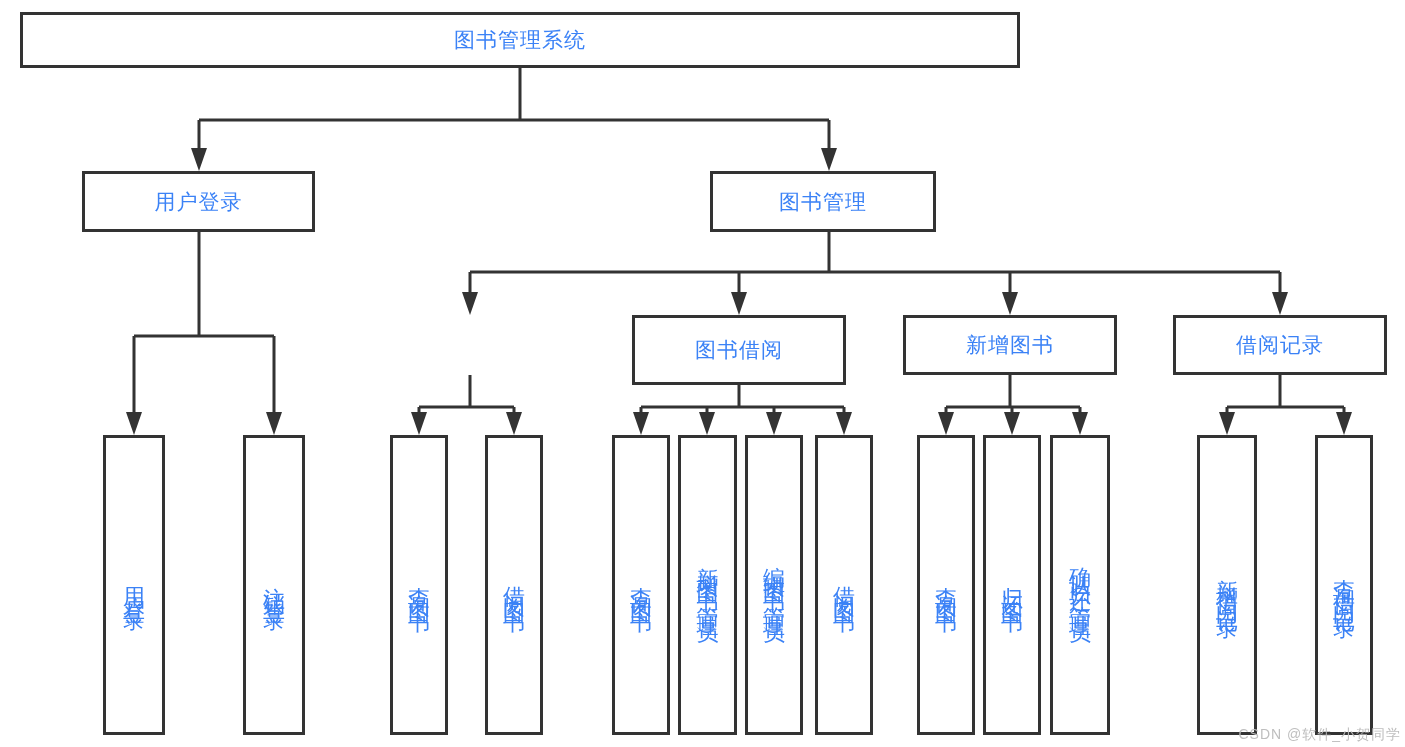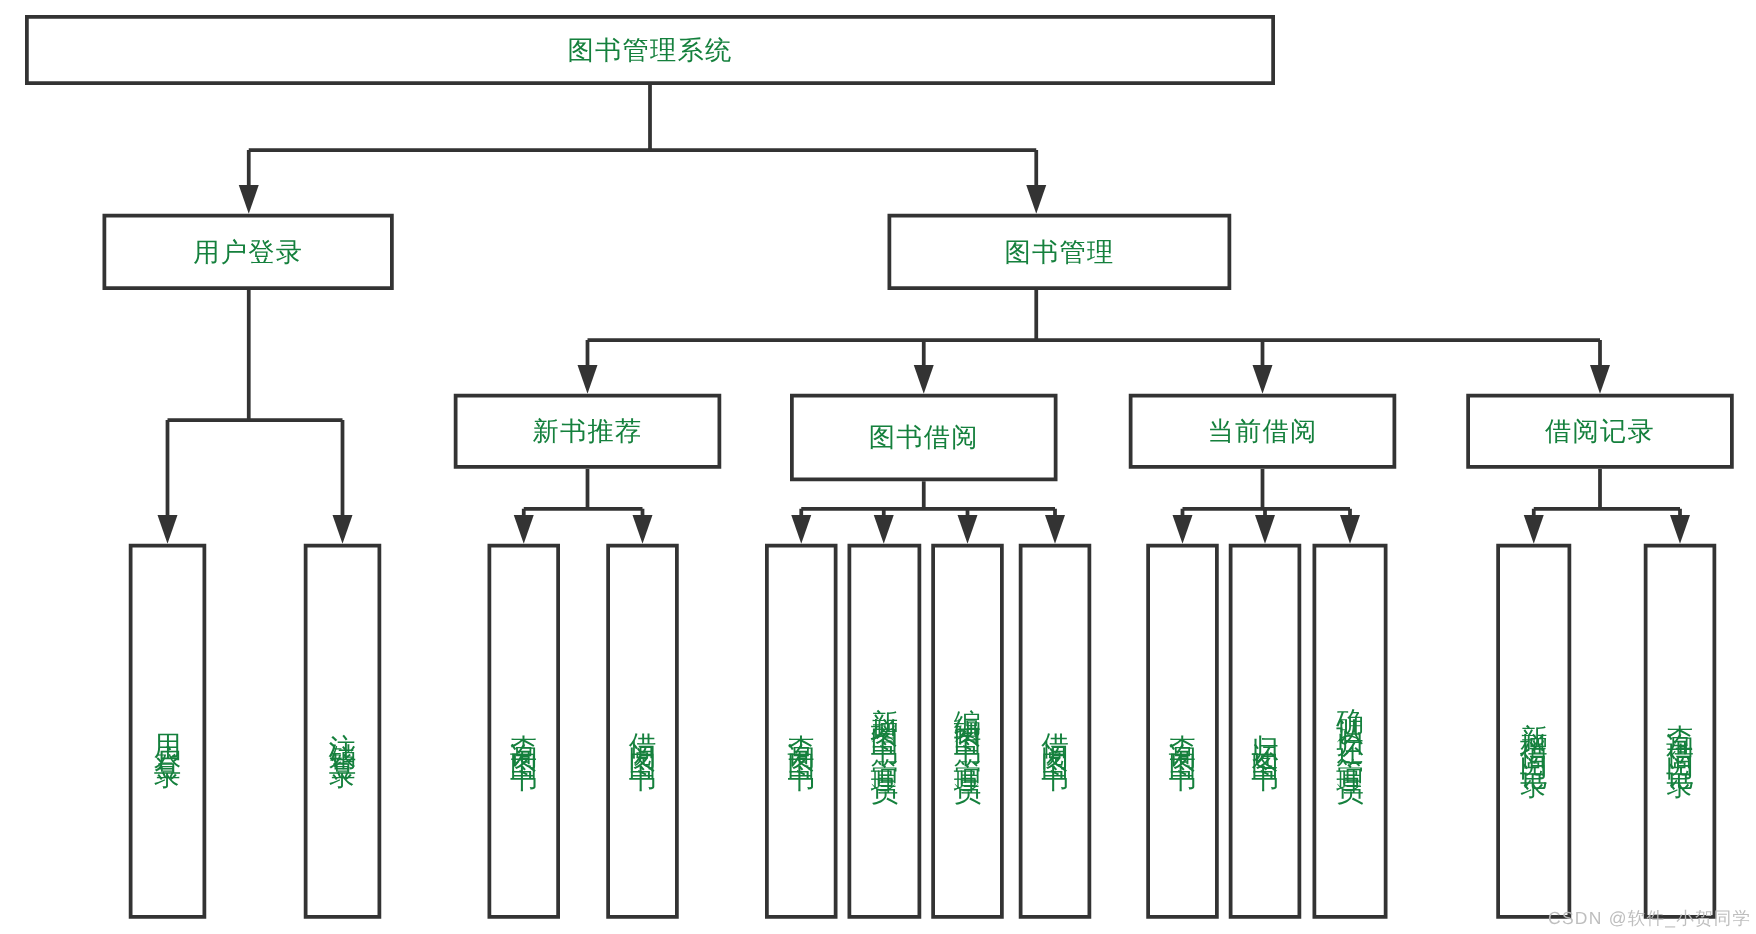--- a/index.html
+++ b/index.html
@@ -23,21 +23,21 @@
     height: 747px;
   }
   .node {
     position: absolute;
     box-sizing: border-box;
     background: #ffffff;
     border: 3px solid #333333;
     display: flex;
     align-items: center;
     justify-content: center;
-    color: #15803d;
+    color: #3b82f6;
   }
   .h-label {
     font-size: 21px;
     letter-spacing: 1px;
     white-space: nowrap;
   }
   .leaf .v-label {
     writing-mode: vertical-rl;
     text-orientation: mixed;
     font-size: 22px;
@@ -83,32 +83,29 @@
       <polygon points="1336,412 1352,412 1344,435" fill="#333333"></polygon>
     </svg>
 
   <div class="node" style="left:20px;top:12px;width:1000px;height:56px">
     <span class="h-label">图书管理系统</span>
   </div>
 
   <div class="node" style="left:82px;top:171px;width:233px;height:61px">
     <span class="h-label">用户登录</span>
   </div>
-  <div class="node" style="left:710px;top:171px;width:275px;height:61px">
+  <div class="node" style="left:710px;top:171px;width:226px;height:61px">
     <span class="h-label">图书管理</span>
   </div>
 
-  <div class="node" style="left:363px;top:315px;width:214px;height:60px">
-    <span class="h-label">新书推荐</span>
-  </div>
   <div class="node" style="left:632px;top:315px;width:214px;height:70px">
     <span class="h-label">图书借阅</span>
   </div>
   <div class="node" style="left:903px;top:315px;width:214px;height:60px">
-    <span class="h-label">当前借阅</span>
+    <span class="h-label">新增图书</span>
   </div>
   <div class="node" style="left:1173px;top:315px;width:214px;height:60px">
     <span class="h-label">借阅记录</span>
   </div>
 
   <div class="node leaf" style="left:103px;top:435px;width:62px;height:300px">
     <span class="v-label">用户登录</span>
   </div>
   <div class="node leaf" style="left:243px;top:435px;width:62px;height:300px">
     <span class="v-label">注销登录</span>

